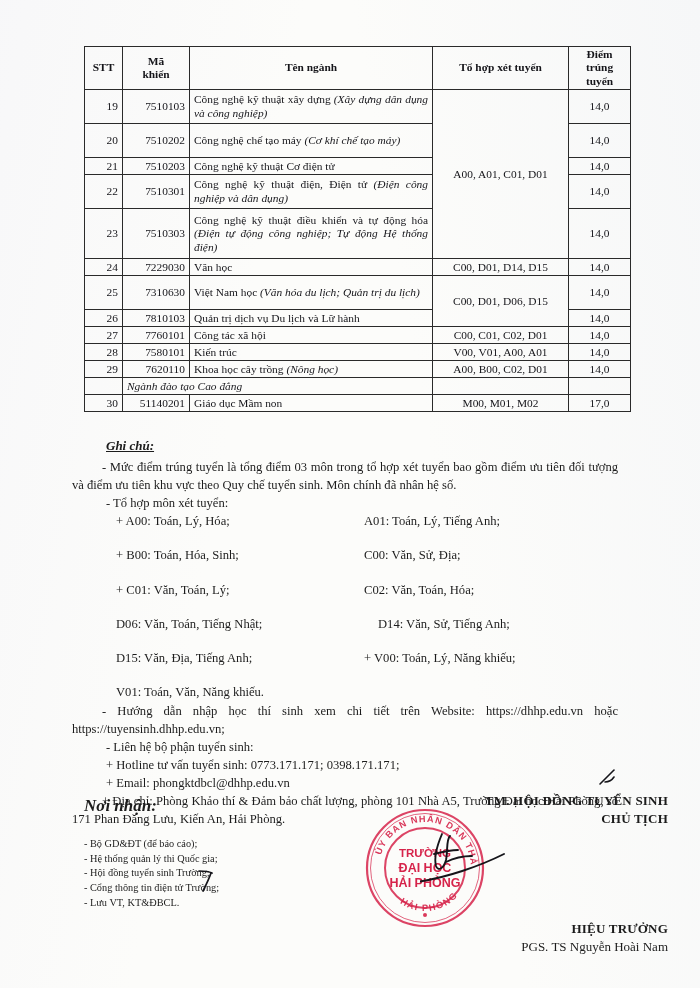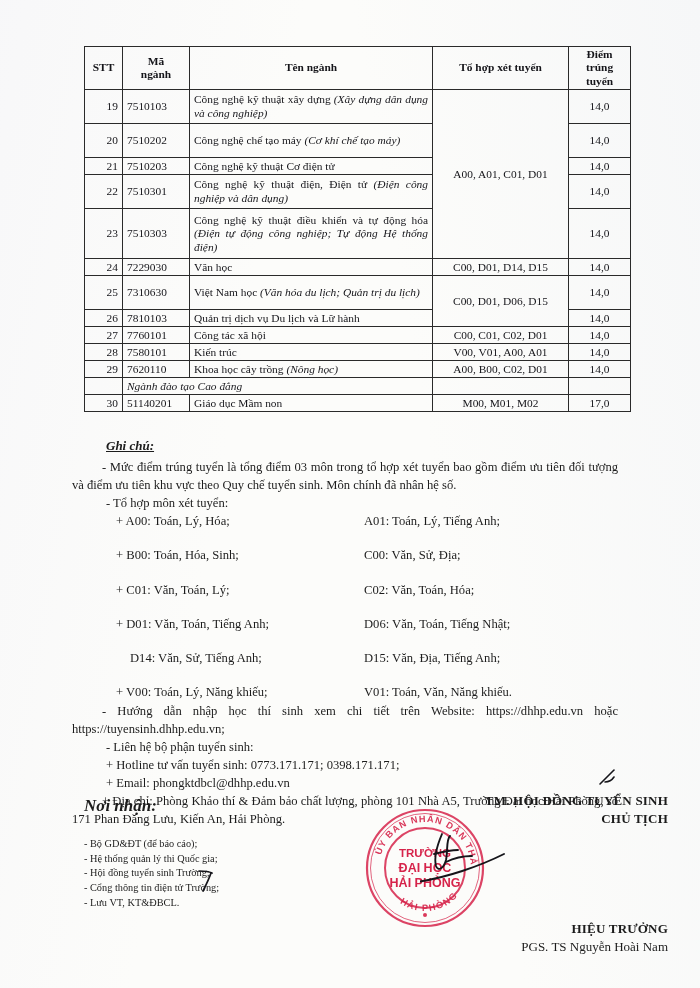--- a/index.html
+++ b/index.html
@@ -58,21 +58,21 @@
     padding: 4px 3px;
     line-height: 1.2;
   }
   col.c-stt   { width: 38px; }
   col.c-ma    { width: 67px; }
   col.c-ten   { width: 243px; }
   col.c-to    { width: 136px; }
   col.c-diem  { width: 62px; }
 
   td.stt  { text-align: right; }
-  td.ma   { text-align: left; }
+  td.ma   { text-align: right; }
   td.ten  { text-align: justify; text-align-last: left; hyphens: none; padding: 2px 5px 2px 5px; }
   td.to   { text-align: center; }
   td.diem { text-align: center; }
 
   .ital { font-style: italic; }
   .grp  { font-weight: normal; font-style: italic; padding-left: 7px; font-size: 11.8px; margin-left: 16px; }
 
   
   .notes {
     position: absolute;
@@ -201,21 +201,21 @@
           <col class="c-ma">
           <col class="c-ten">
           <col class="c-to">
           <col class="c-diem">
       </colgroup>
       <thead>
         <tr>
           <th class="hdr">STT</th>
           <th class="hdr">
             <span>Mã</span><br>
-            <span>ngành</span>
+            <span>khiển</span>
           </th>
           <th class="hdr">Tên ngành</th>
           <th class="hdr">Tổ hợp xét tuyển</th>
           <th class="hdr">
             <span>Điểm</span><br>
             <span>trúng</span><br>
             <span>tuyển</span>
           </th>
         </tr>
       </thead>
@@ -329,21 +329,20 @@
     <p class="para">- Mức điểm trúng tuyển là tổng điểm 03 môn trong tổ hợp xét tuyển bao gồm điểm ưu tiên đối tượng và điểm ưu tiên khu vực theo Quy chế tuyển sinh. Môn chính đã nhân hệ số.</p>
     <p class="line-ind">- Tổ hợp môn xét tuyển:</p>
 
     <div class="combo-grid">
       <div>+ A00: Toán, Lý, Hóa;</div>
       <div>A01: Toán, Lý, Tiếng Anh;</div>
       <div>+ B00: Toán, Hóa, Sinh;</div>
       <div>C00: Văn, Sử, Địa;</div>
       <div>+ C01: Văn, Toán, Lý;</div>
       <div>C02: Văn, Toán, Hóa;</div>
-      <div>+ D01: Văn, Toán, Tiếng Anh;</div>
       <div>D06: Văn, Toán, Tiếng Nhật;</div>
       <div class="combo-sub">D14: Văn, Sử, Tiếng Anh;</div>
       <div>D15: Văn, Địa, Tiếng Anh;</div>
       <div>+ V00: Toán, Lý, Năng khiếu;</div>
       <div>V01: Toán, Văn, Năng khiếu.</div>
     </div>
 
     <p class="para">- Hướng dẫn nhập học thí sinh xem chi tiết trên Website: https://dhhp.edu.vn hoặc https://tuyensinh.dhhp.edu.vn;</p>
     <p class="line-ind">- Liên hệ bộ phận tuyển sinh:</p>
     <p class="line-ind">+ Hotline tư vấn tuyển sinh: 0773.171.171; 0398.171.171;</p>

